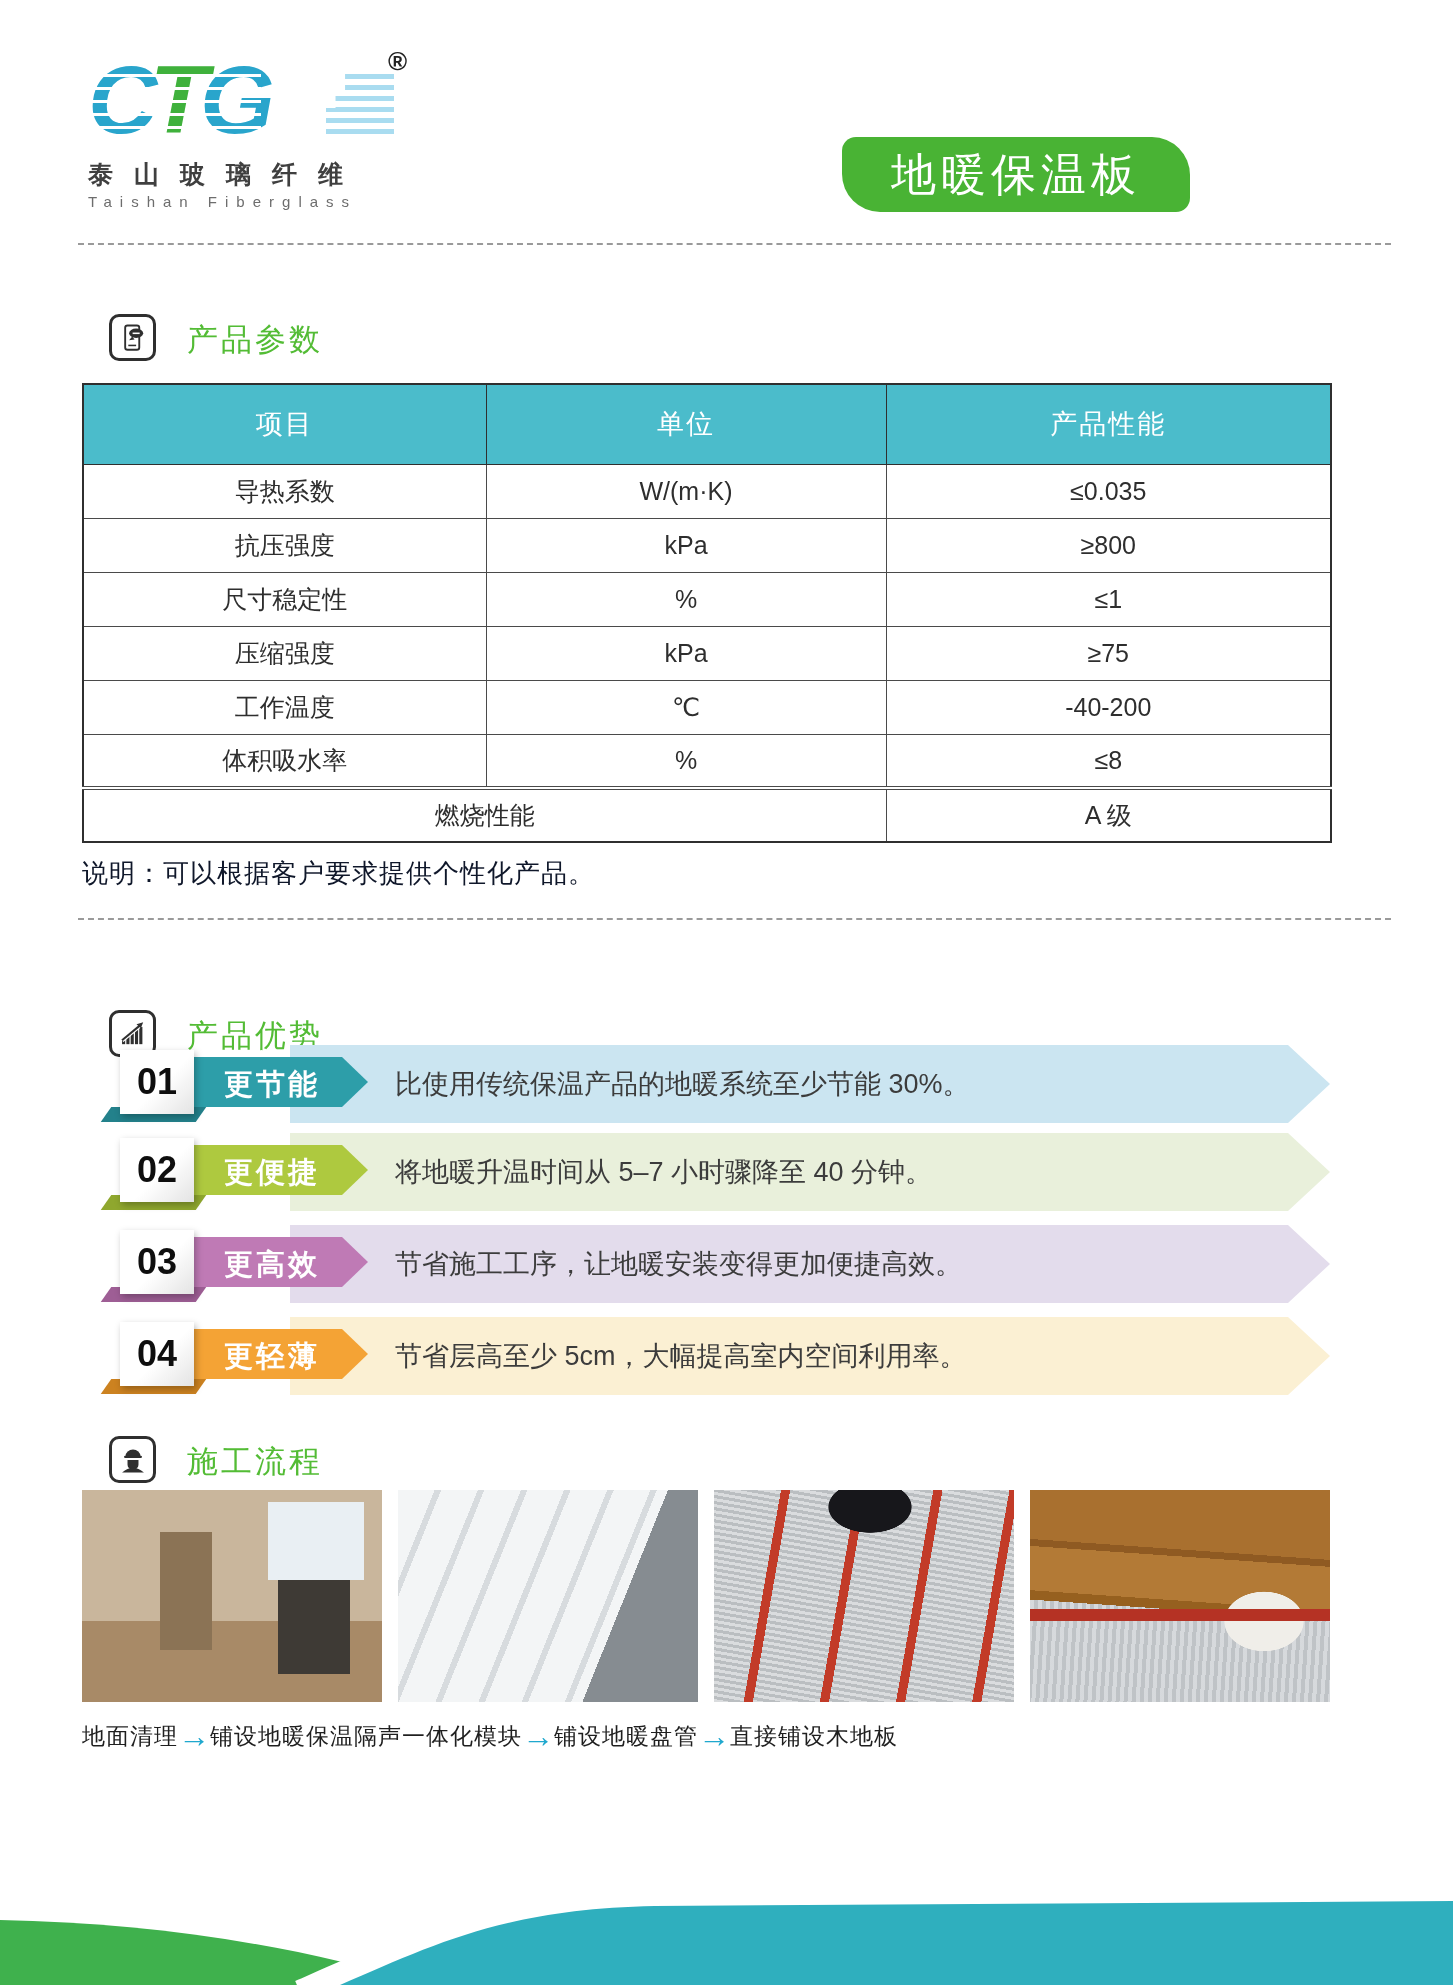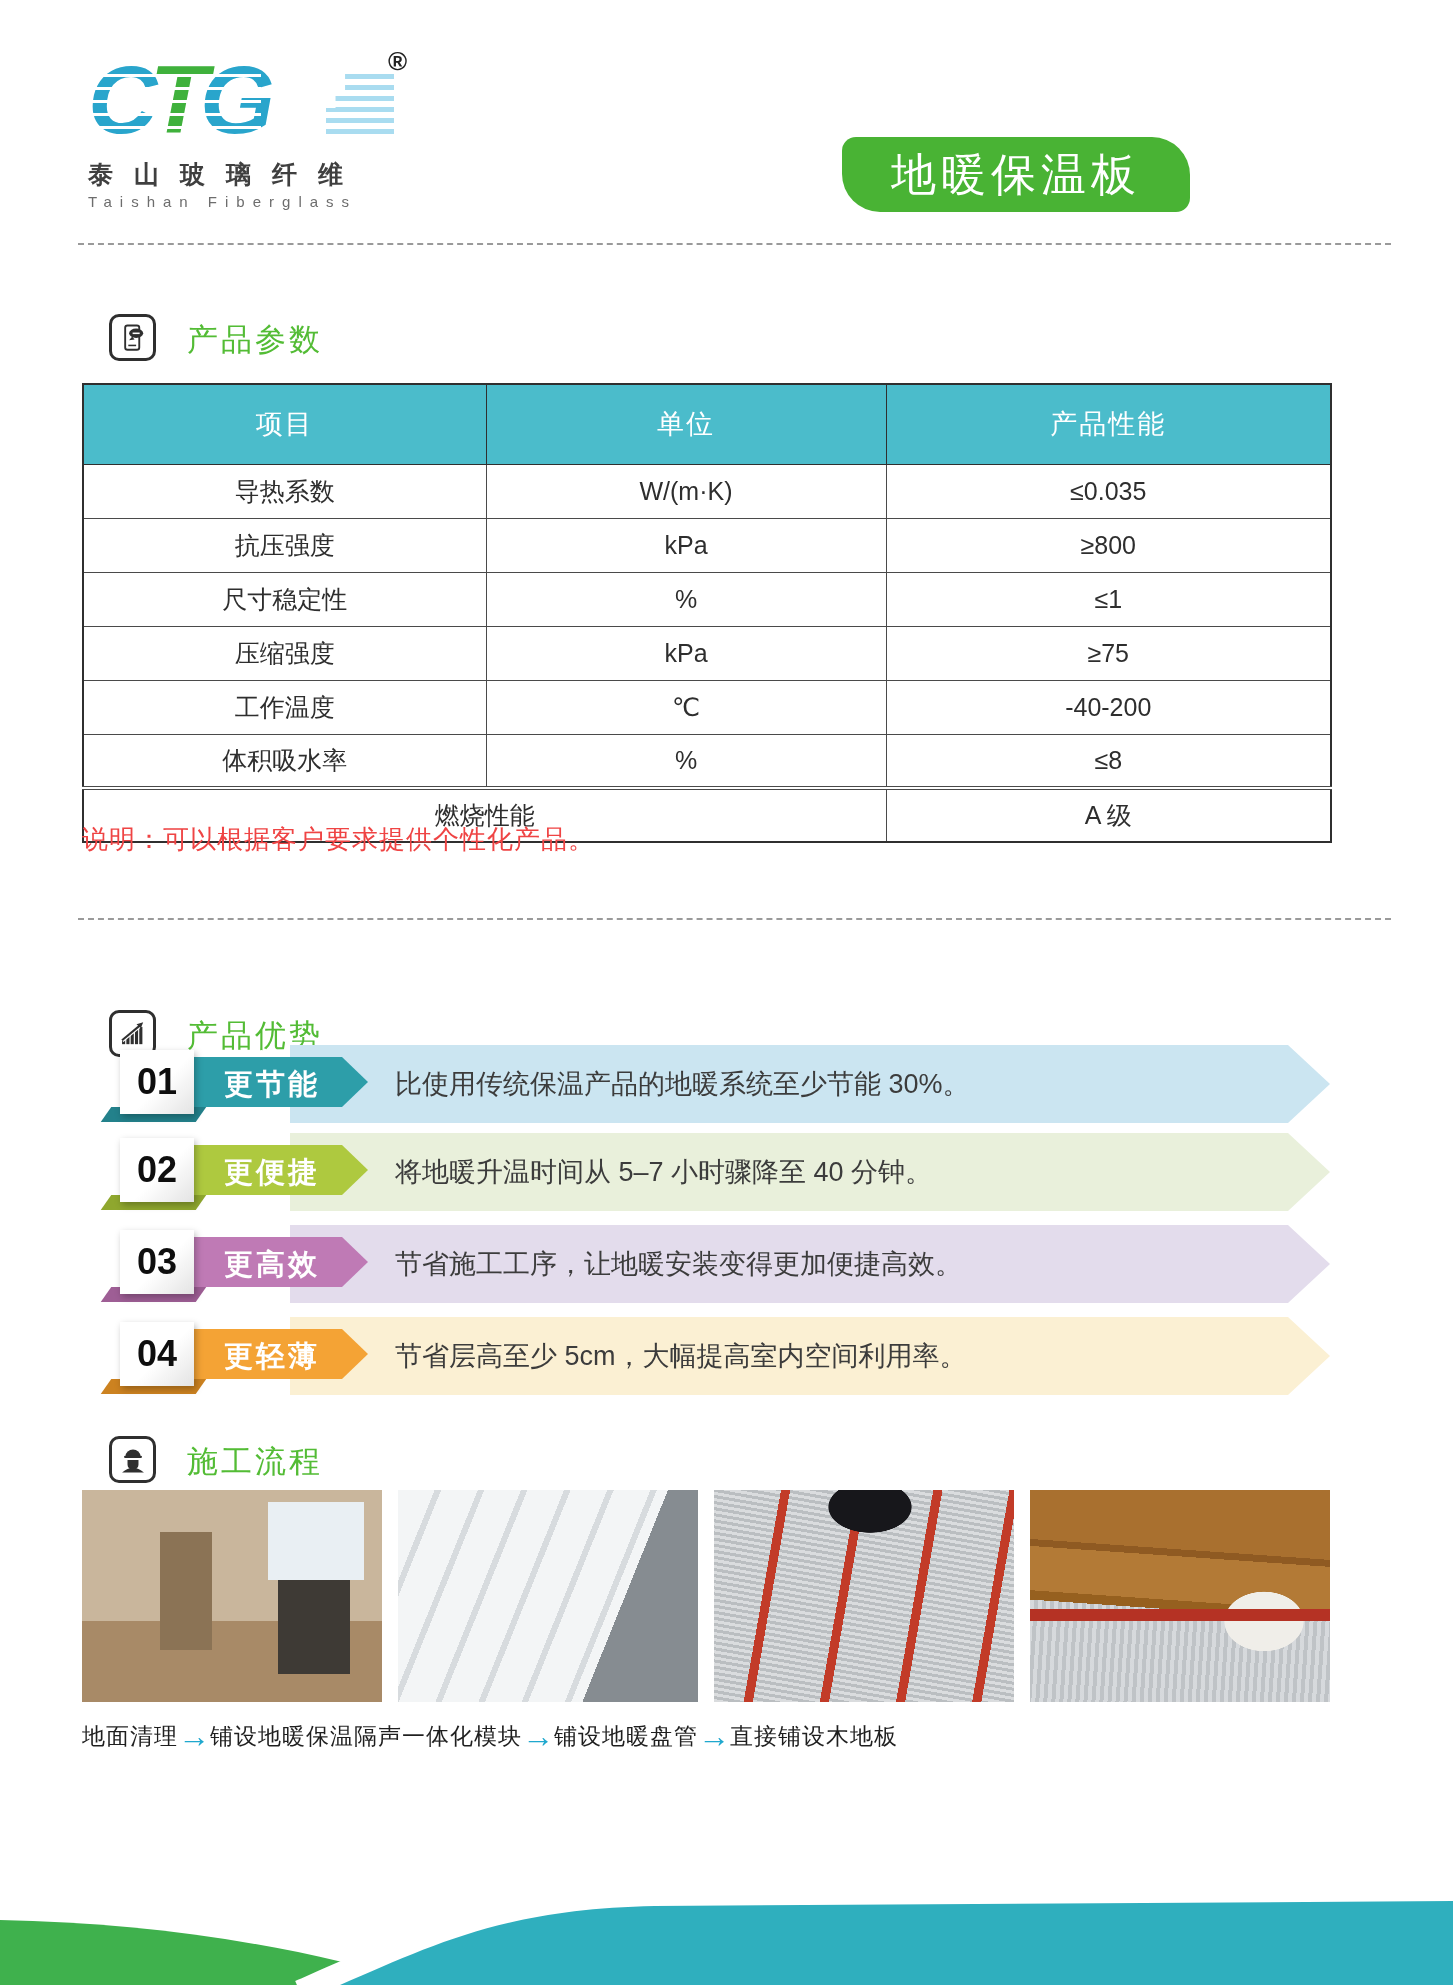--- a/index.html
+++ b/index.html
@@ -44,21 +44,21 @@
   
   table.params{position:absolute;left:82px;top:383px;width:1248px;border-collapse:collapse;
     border:2px solid #2f2f2f;table-layout:fixed;}
   table.params col.c1{width:403px;} table.params col.c2{width:400px;} table.params col.c3{width:445px;}
   table.params th{background:var(--table-teal);color:#fff;font-weight:400;font-size:27px;height:80px;
     border:1px solid #2f2f2f;letter-spacing:2px;}
   table.params td{height:54px;text-align:center;font-size:25px;color:#2e2e2e;
     border:1px solid #4a4a4a;background:#fff;}
   table.params tr.merged-row td{border-top:4px double #4a4a4a;}
 
-  .note{position:absolute;left:82px;top:822px;font-size:26px;color:#ef4444;letter-spacing:1px;}
+  .note{position:absolute;left:82px;top:856px;font-size:26px;color:#0f172a;letter-spacing:1px;}
 
   
   .adv-row{position:absolute;left:0;width:1453px;height:78px;}
   .adv-band{position:absolute;left:290px;top:0;width:1040px;height:78px;
     clip-path:polygon(0 0,calc(100% - 42px) 0,100% 50%,calc(100% - 42px) 100%,0 100%);}
   .adv-desc{position:absolute;left:395px;top:0;height:78px;line-height:78px;
     font-size:27px;color:#3c3c3c;white-space:nowrap;z-index:4;}
   .adv-fold{position:absolute;left:106px;top:62px;width:95px;height:15px;transform:skewX(-35deg);z-index:1;}
   .adv-label{position:absolute;left:192px;top:12px;width:176px;height:50px;line-height:54px;
     clip-path:polygon(0 0,calc(100% - 26px) 0,100% 50%,calc(100% - 26px) 100%,0 100%);

